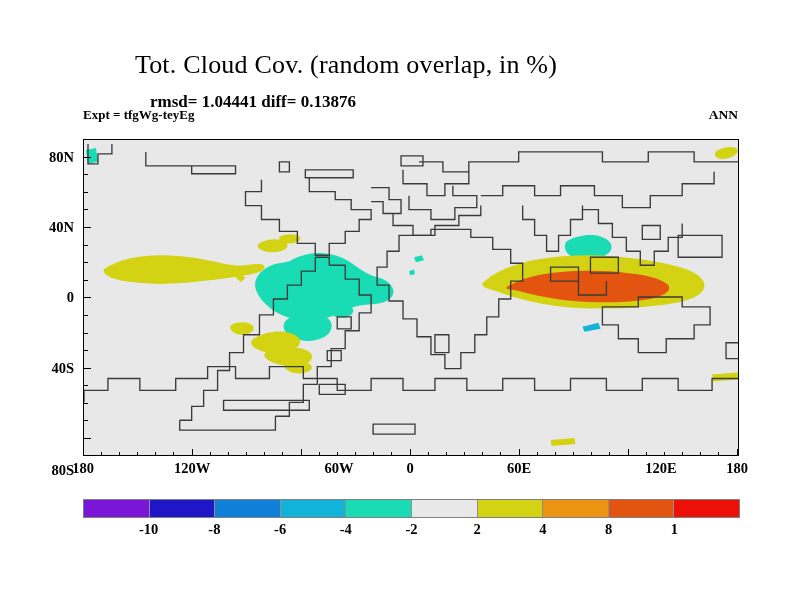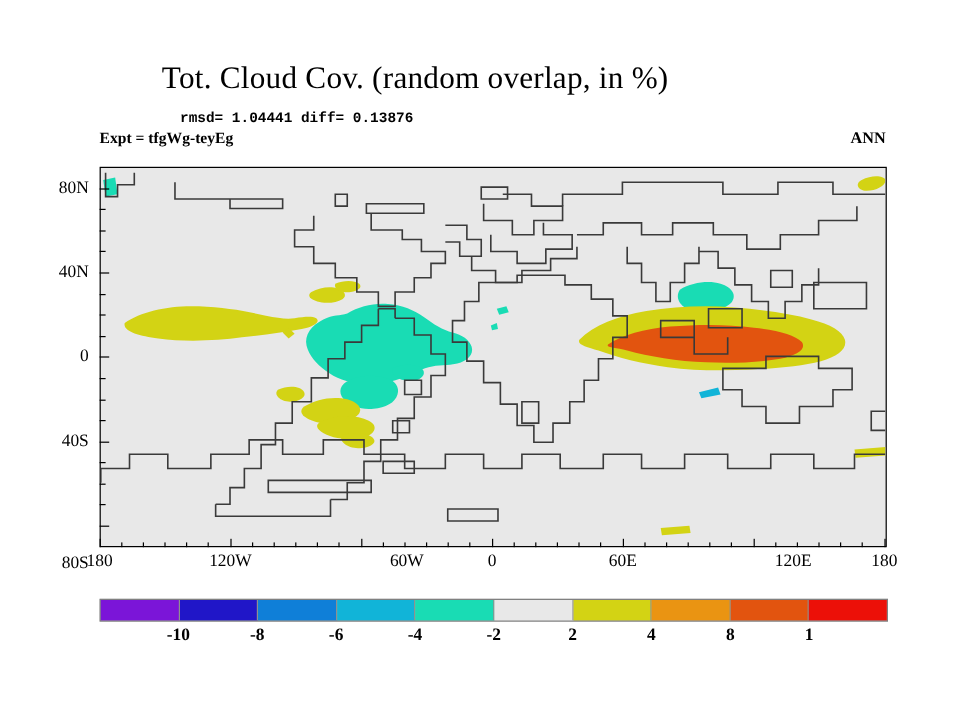--- a/index.html
+++ b/index.html
@@ -26,23 +26,23 @@
     text-align: center;
     font-size: 26px;
     font-family: "Liberation Serif", "DejaVu Serif", serif;
     letter-spacing: 0.2px;
     white-space: nowrap;
   }
   #stats-line {
     position: absolute;
     left: 150px;
     top: 92px;
-    font-size: 12px;
-    font-weight: bold;
-    font-family: Liberation Mono, monospace;
+    font-size: 17px;
+    font-weight: bold;
+    font-family: Liberation Serif, serif;
     white-space: nowrap;
   }
   #expt-label {
     position: absolute;
     left: 83px;
     top: 107px;
     font-size: 13px;
     font-weight: bold;
     font-family: "Liberation Serif", "DejaVu Serif", serif;
     white-space: nowrap;
@@ -94,21 +94,21 @@
     position: absolute;
     background: #000000;
   }
   .tick-x { width: 1.2px; }
   .tick-y { height: 1.2px; }
 
   
   .axis-label {
     position: absolute;
     font-size: 14.5px;
-    font-weight: normal;
+    font-weight: bold;
     font-family: "Liberation Serif", "DejaVu Serif", serif;
     white-space: nowrap;
   }
   .xlab { transform: translateX(-50%); top: 460px; }
   .ylab { transform: translateY(-50%); text-align: right; }
 
   
   #colorbar {
     position: absolute;
     left: 83px;

